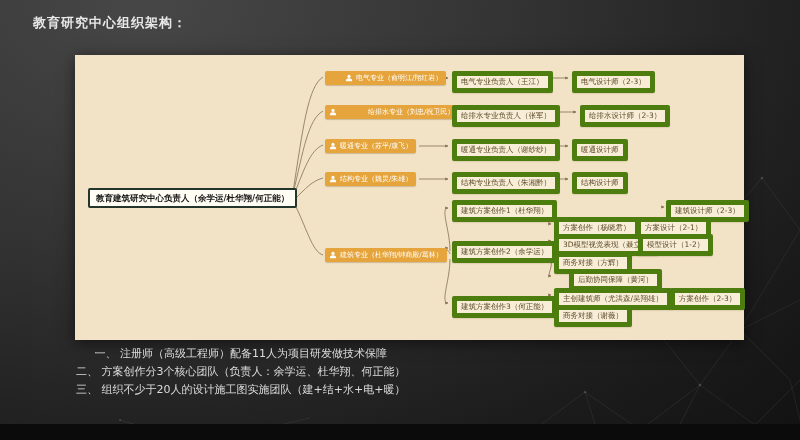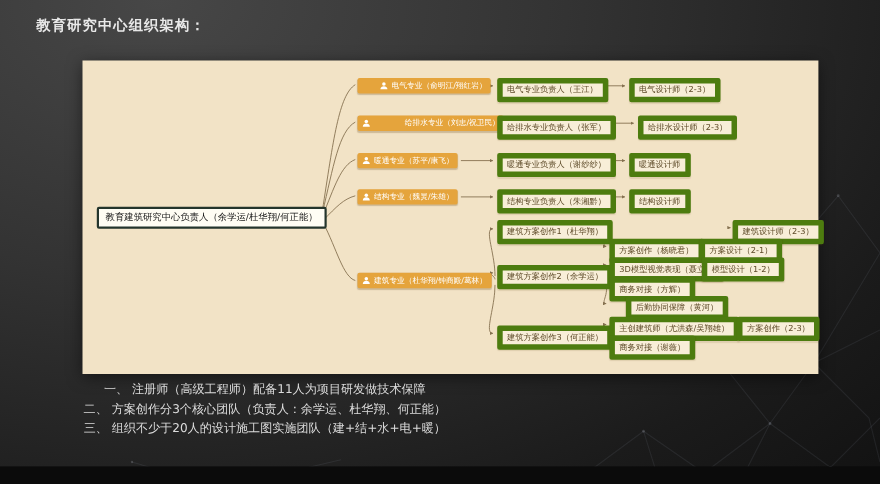--- a/index.html
+++ b/index.html
@@ -25,21 +25,21 @@
   }
 
   .connector-svg { position: absolute; left: 0; top: 0; z-index: 2; pointer-events: none; }
 
   .node {
     position: absolute; white-space: nowrap; z-index: 3;
     border-radius: 2px; cursor: default;
   }
   .node.root {
     background: #fffdf4; border: 2px solid #24352c; color: #161616;
-    font-size: 8.5px; line-height: 12px; font-weight: normal; padding: 2px 6px;
+    font-size: 8.5px; line-height: 12px; font-weight: bold; padding: 2px 6px;
   }
   .node.branch {
     background: #e5a43c; color: #ffffff;
     font-size: 7px; line-height: 10px; padding: 2px 4px;
     display: flex; align-items: center; gap: 3px;
     box-shadow: 0 1px 1px rgba(90,60,10,0.25);
   }
   .node.leaf {
     background: #f8eed8; border: 5px solid #4d7c0f; color: #5d4a28;
     font-size: 7.5px; line-height: 10px; padding: 1px 4px;

